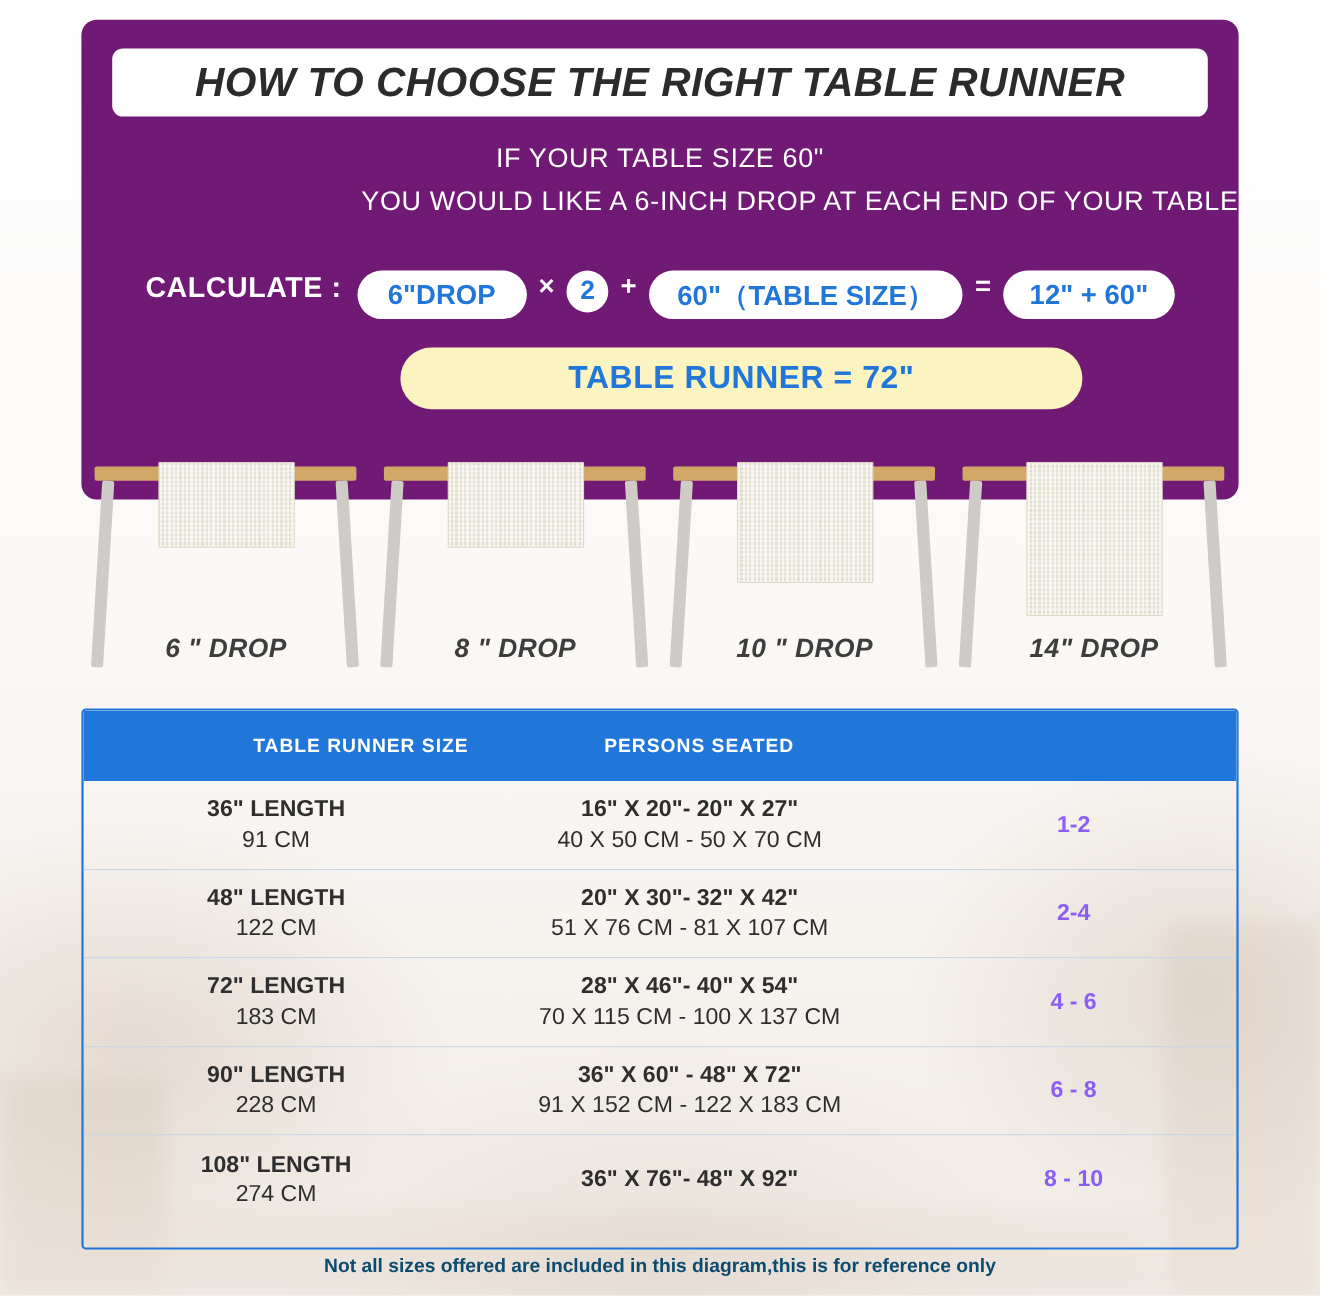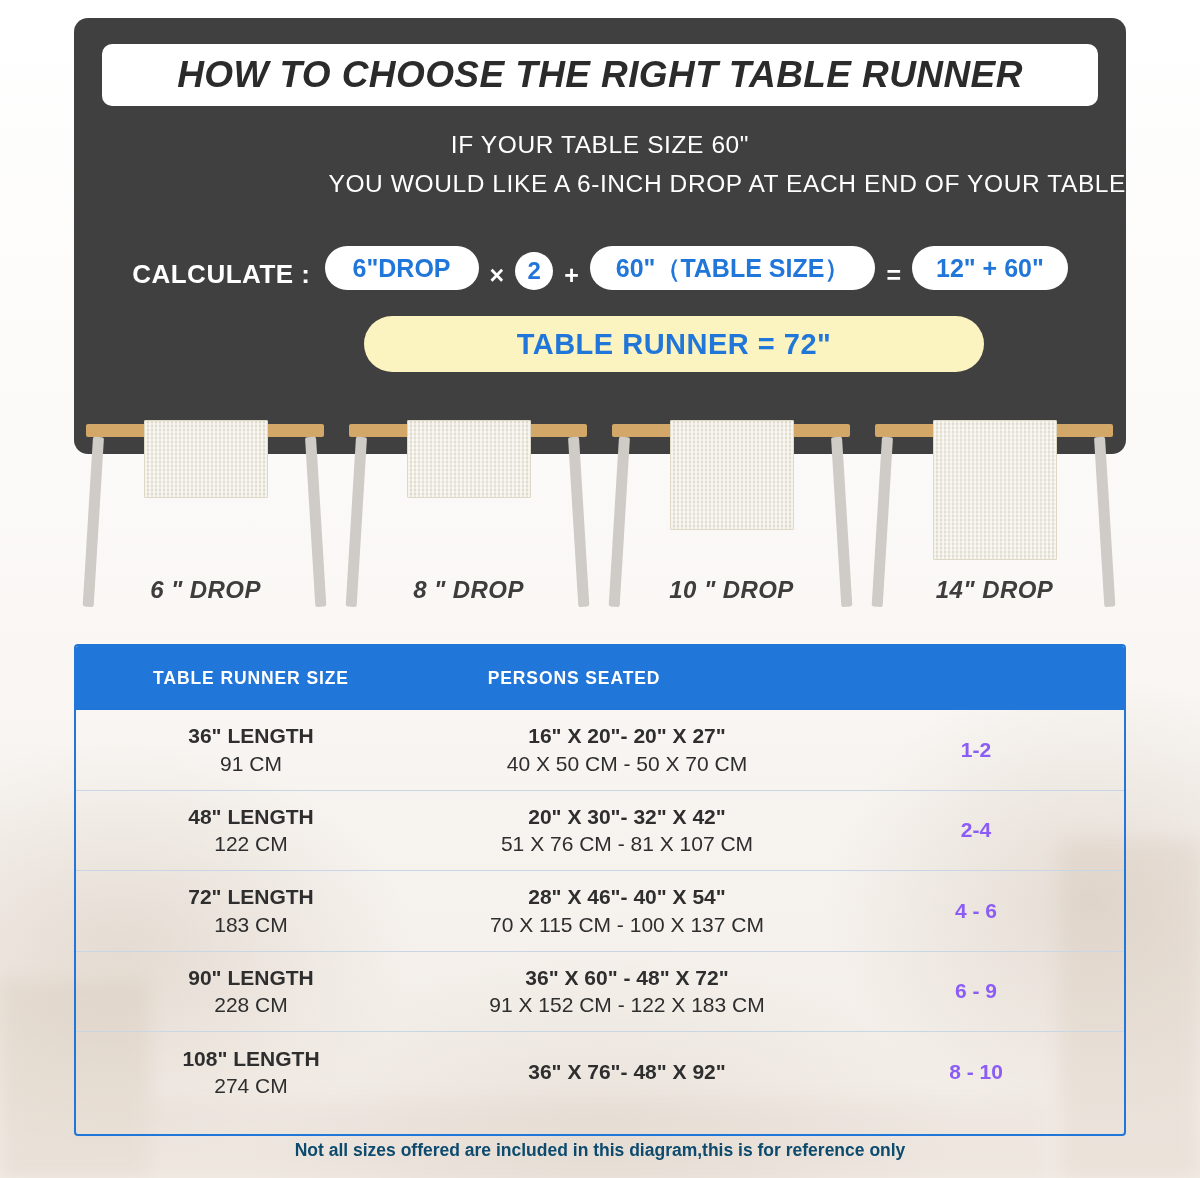--- a/index.html
+++ b/index.html
@@ -27,21 +27,21 @@
   .bg-blur-rects { position:absolute; inset:0; z-index:0; opacity:.45; filter: blur(9px); }
   .br { position:absolute; background:#cbb9a6; }
 
   .page { position: relative; z-index: 2; width: 1200px; height: 1178px; }
 
   
   .calc-panel {
     position: absolute;
     left: 74px; top: 18px;
     width: 1052px; height: 436px;
-    background: #404040;
+    background: #701a75;
     border-radius: 14px;
   }
   .title-pill {
     position: absolute;
     left: 28px; top: 26px;
     width: 996px; height: 62px;
     background: #ffffff;
     border-radius: 10px;
     display: flex; align-items: center; justify-content: center;
   }
@@ -61,21 +61,21 @@
     color: #ffffff;
     font-size: 24.5px;
     letter-spacing: .6px;
   }
   .sub1 { top: 113px; }
   .sub2 { top: 152px; text-align: right; }
 
   .calc-row {
     position: absolute;
     top: 228px; left: 0; width: 1052px;
-    display: flex; align-items: flex-end; justify-content: center;
+    display: flex; align-items: flex-start; justify-content: center;
     gap: 0px;
   }
   .calc-label {
     color: #fff;
     font-size: 26px;
     font-weight: bold;
     letter-spacing: .5px;
     margin-right: 14px;
   }
   .pill {
@@ -193,23 +193,23 @@
     background: #2176d9;
     display: flex; align-items: center;
   }
   .th {
     color: #ffffff;
     font-size: 17.5px;
     font-weight: bold;
     letter-spacing: .9px;
     text-align: center;
   }
-  .col1 { width: 350px; }
+  .col1 { width: 350px; text-align: right; }
   .col2 { width: 402px; }
-  .col3 { width: 296px; }
+  .col3 { width: 296px; text-align: right; }
 
   .trow {
     height: 80.5px;
     display: flex; align-items: center;
     border-bottom: 1px solid #c9d6e5;
   }
   .trow:last-child { border-bottom: none; }
   .cell {
     text-align: center;
     color: #2e2e2e;
@@ -348,21 +348,21 @@
 
     <div class="trow">
       <div class="cell col1">
         <span class="l1">90" LENGTH</span>
         <span class="l2">228 CM</span>
       </div>
       <div class="cell col2">
         <span class="l1">36" X 60" - 48" X 72"</span>
         <span class="l2">91 X 152 CM - 122 X 183 CM</span>
       </div>
-      <div class="cell col3 seated">6 - 9</div>
+      <div class="cell col3 seated">6 - 8</div>
     </div>
 
     <div class="trow">
       <div class="cell col1">
         <span class="l1">108" LENGTH</span>
         <span class="l2">274 CM</span>
       </div>
       <div class="cell col2">
         <span class="l1">36" X 76"- 48" X 92"</span>
       </div>

